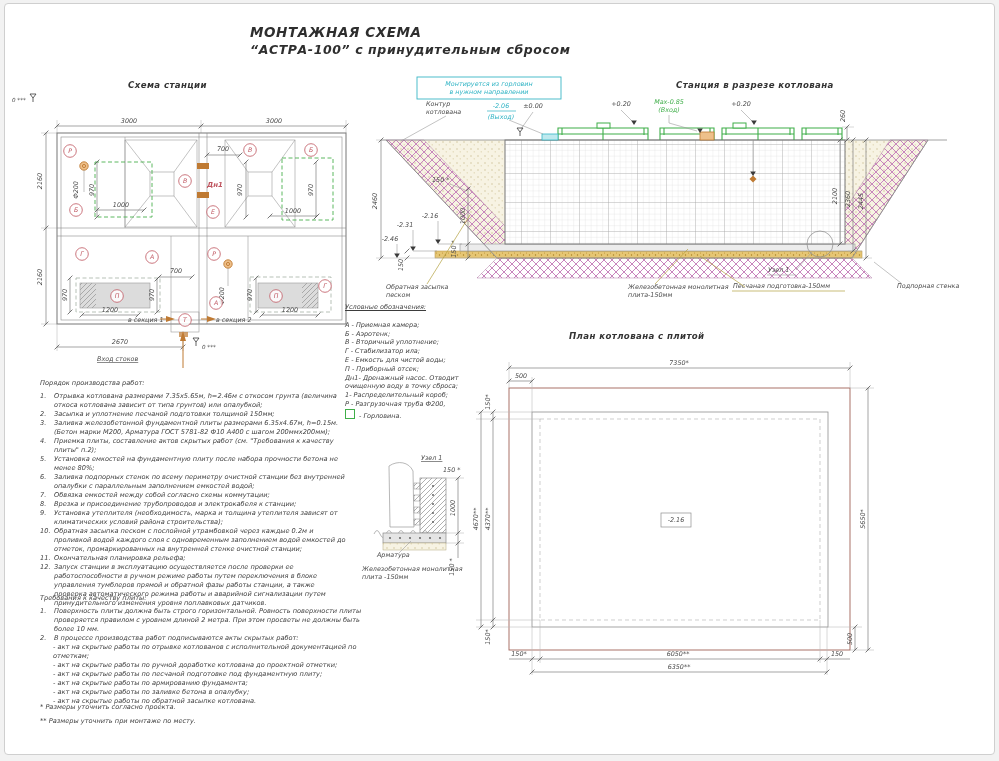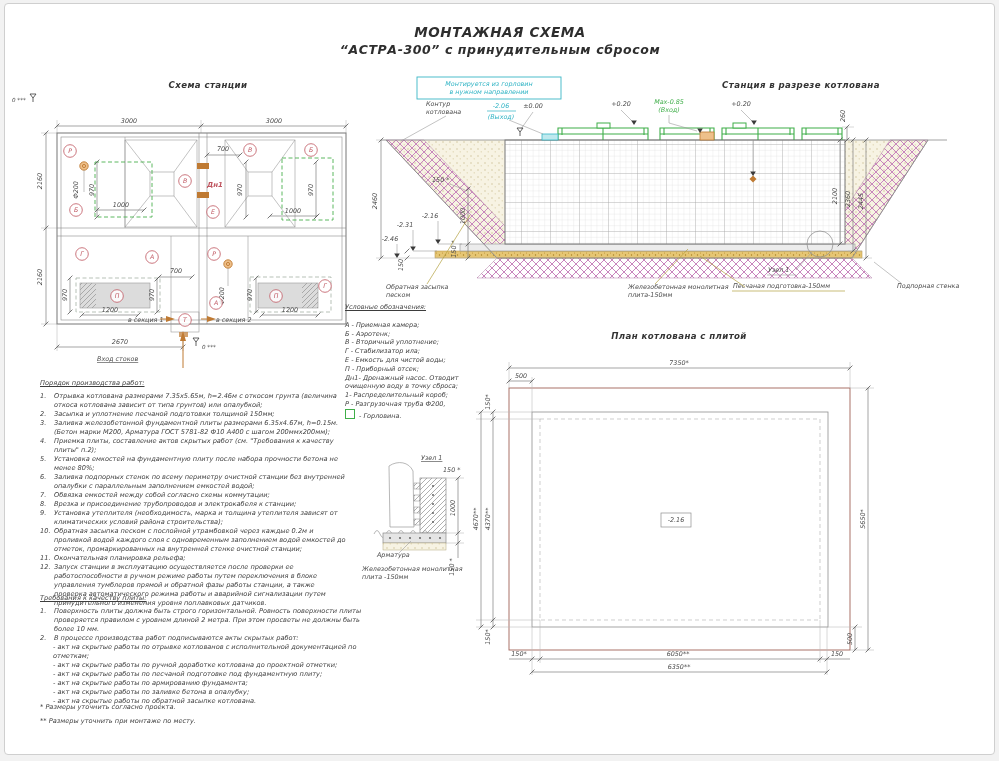--- a/index.html
+++ b/index.html
@@ -1,27 +1,27 @@
 <!DOCTYPE html>
 <html><head>
 <meta charset="utf-8">
 <style>
   html,body{margin:0;padding:0}
   body{width:999px;height:761px;position:relative;background:#f2f2f2;
        font-family:"DejaVu Sans",sans-serif}
   .page{position:absolute;left:4px;top:3px;width:989px;height:750px;
         background:#ffffff;border:1px solid #cfcfcf;border-radius:4px}
   .abs{position:absolute;font-style:italic;color:#3d3d3d}
-  .main-title{left:250px;top:24px;width:500px;text-align:center;
+  .main-title{left:250px;top:24px;width:500px;text-align:left;
               font-weight:bold;letter-spacing:.6px;color:#2e2e2e}
   .main-title .l1{font-size:13.5px;line-height:17px}
   .main-title .l2{font-size:12.5px;line-height:17px}
-  .sec-title{font-size:8.6px;font-weight:bold;letter-spacing:.4px;color:#333;text-align:center}
+  .sec-title{font-size:8.6px;font-weight:bold;letter-spacing:.4px;color:#333;text-align:left}
   .tb{font-size:6.6px;line-height:9px;color:#3d3d3d}
-  .tb .hd{text-decoration:underline;margin-bottom:4px}
+  .tb .hd{margin-bottom:4px}
   .wi{display:flex}
   .wn{flex:none;width:14px}
   .wt{flex:1}
   .acts{padding-left:13px}
   .legend{font-size:6.5px;line-height:8.8px;width:152px}
   .legend .hd{text-decoration:underline;margin-bottom:9px}
   .gsq{display:inline-block;width:8px;height:8px;border:1.2px solid #3fae49;
        vertical-align:-1px;margin-right:4px}
   .fn{font-size:6.6px;line-height:13.5px}
   svg{position:absolute;left:0;top:0}
@@ -510,21 +510,21 @@
     <text class="t6" transform="rotate(-90 454 567)" x="454" y="567">150 *</text>
     <text class="t6s" x="377" y="557">Арматура</text>
     <line class="thin" x1="399" y1="553" x2="411" y2="541"></line>
     <text class="t6s" x="362" y="571">Железобетонная монолитная</text>
     <text class="t6s" x="362" y="579">плита -150мм</text>
   </g>
 </svg>
 
 <div class="abs main-title">
   <div class="l1">МОНТАЖНАЯ СХЕМА</div>
-  <div class="l2">“АСТРА-300” с принудительным сбросом</div>
+  <div class="l2">“АСТРА-100” с принудительным сбросом</div>
 </div>
 
 <div class="abs sec-title" style="left:128px;top:80px;width:160px">Схема станции</div>
 <div class="abs sec-title" style="left:676px;top:80px;width:250px">Станция в разрезе котлована</div>
 <div class="abs sec-title" style="left:569px;top:331px;width:220px">План котлована с плитой</div>
 
 <div class="abs legend" style="left:345px;top:303px">
   <div class="hd">Условные обозначения:</div>
   <div>А - Приемная камера;</div>
   <div>Б - Аэротенк;</div>

